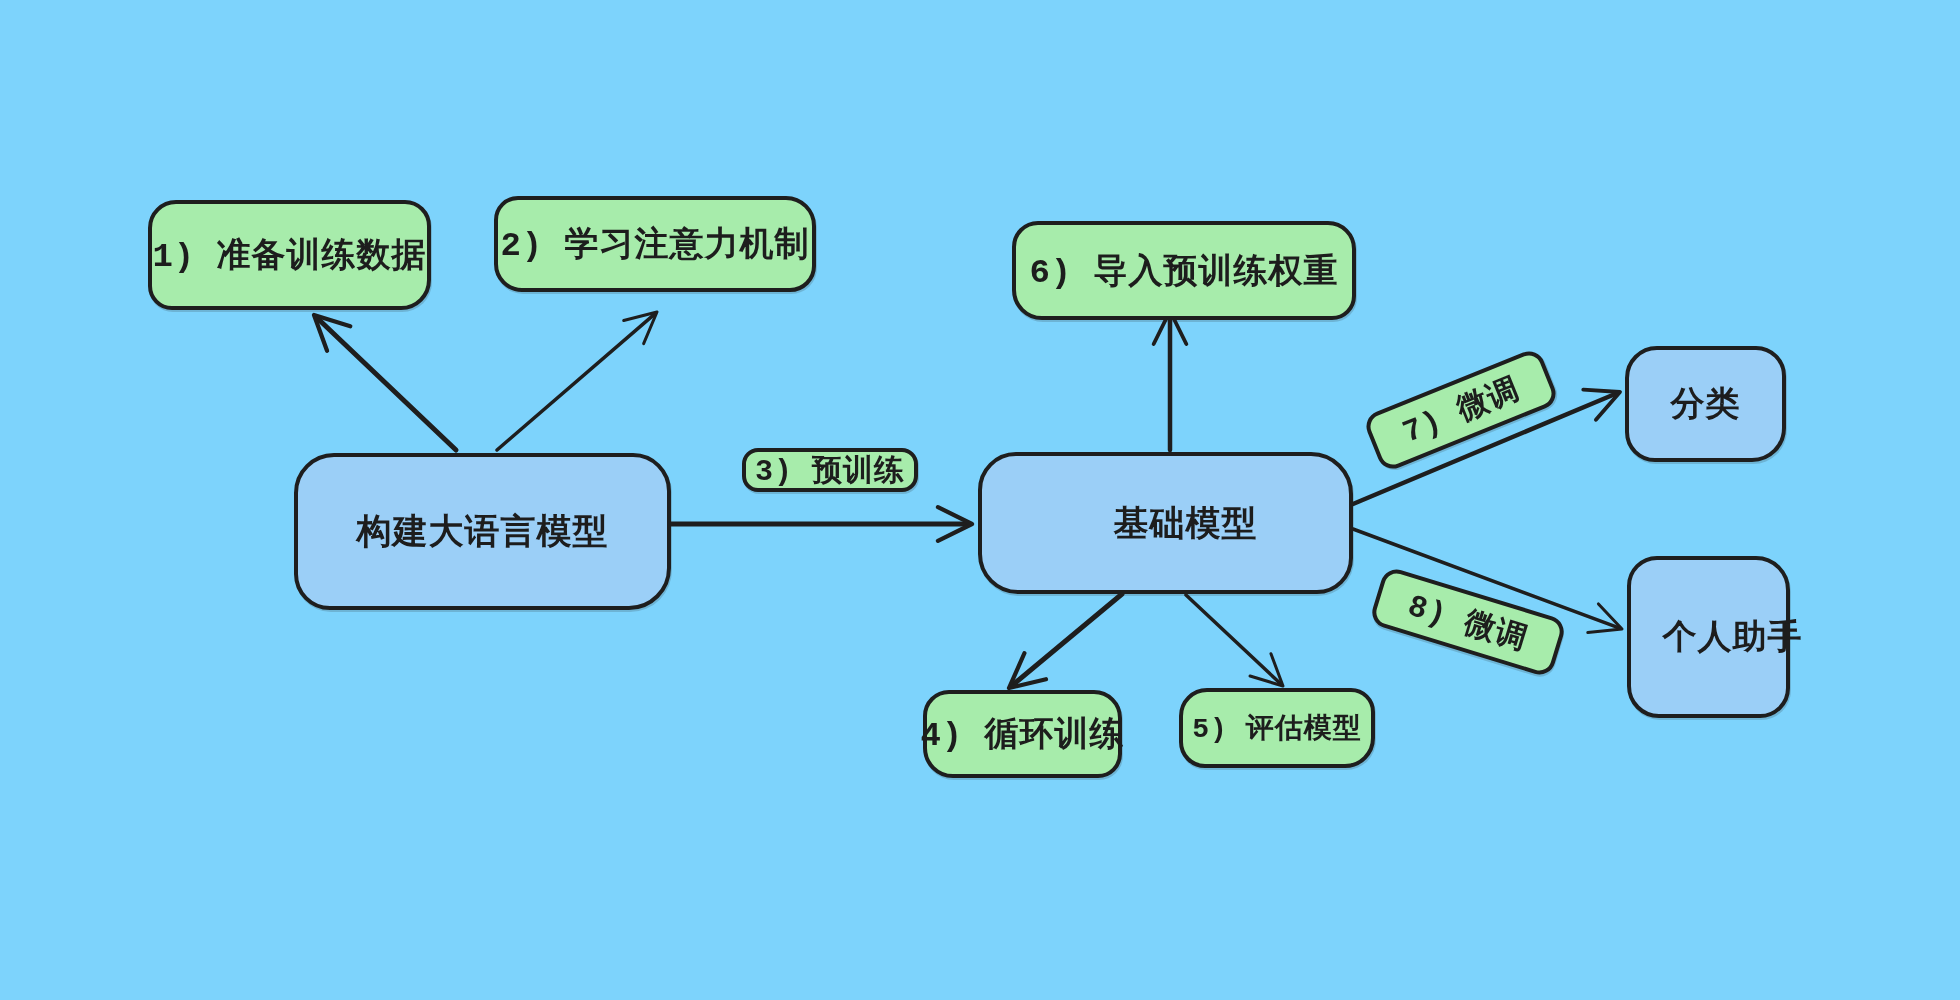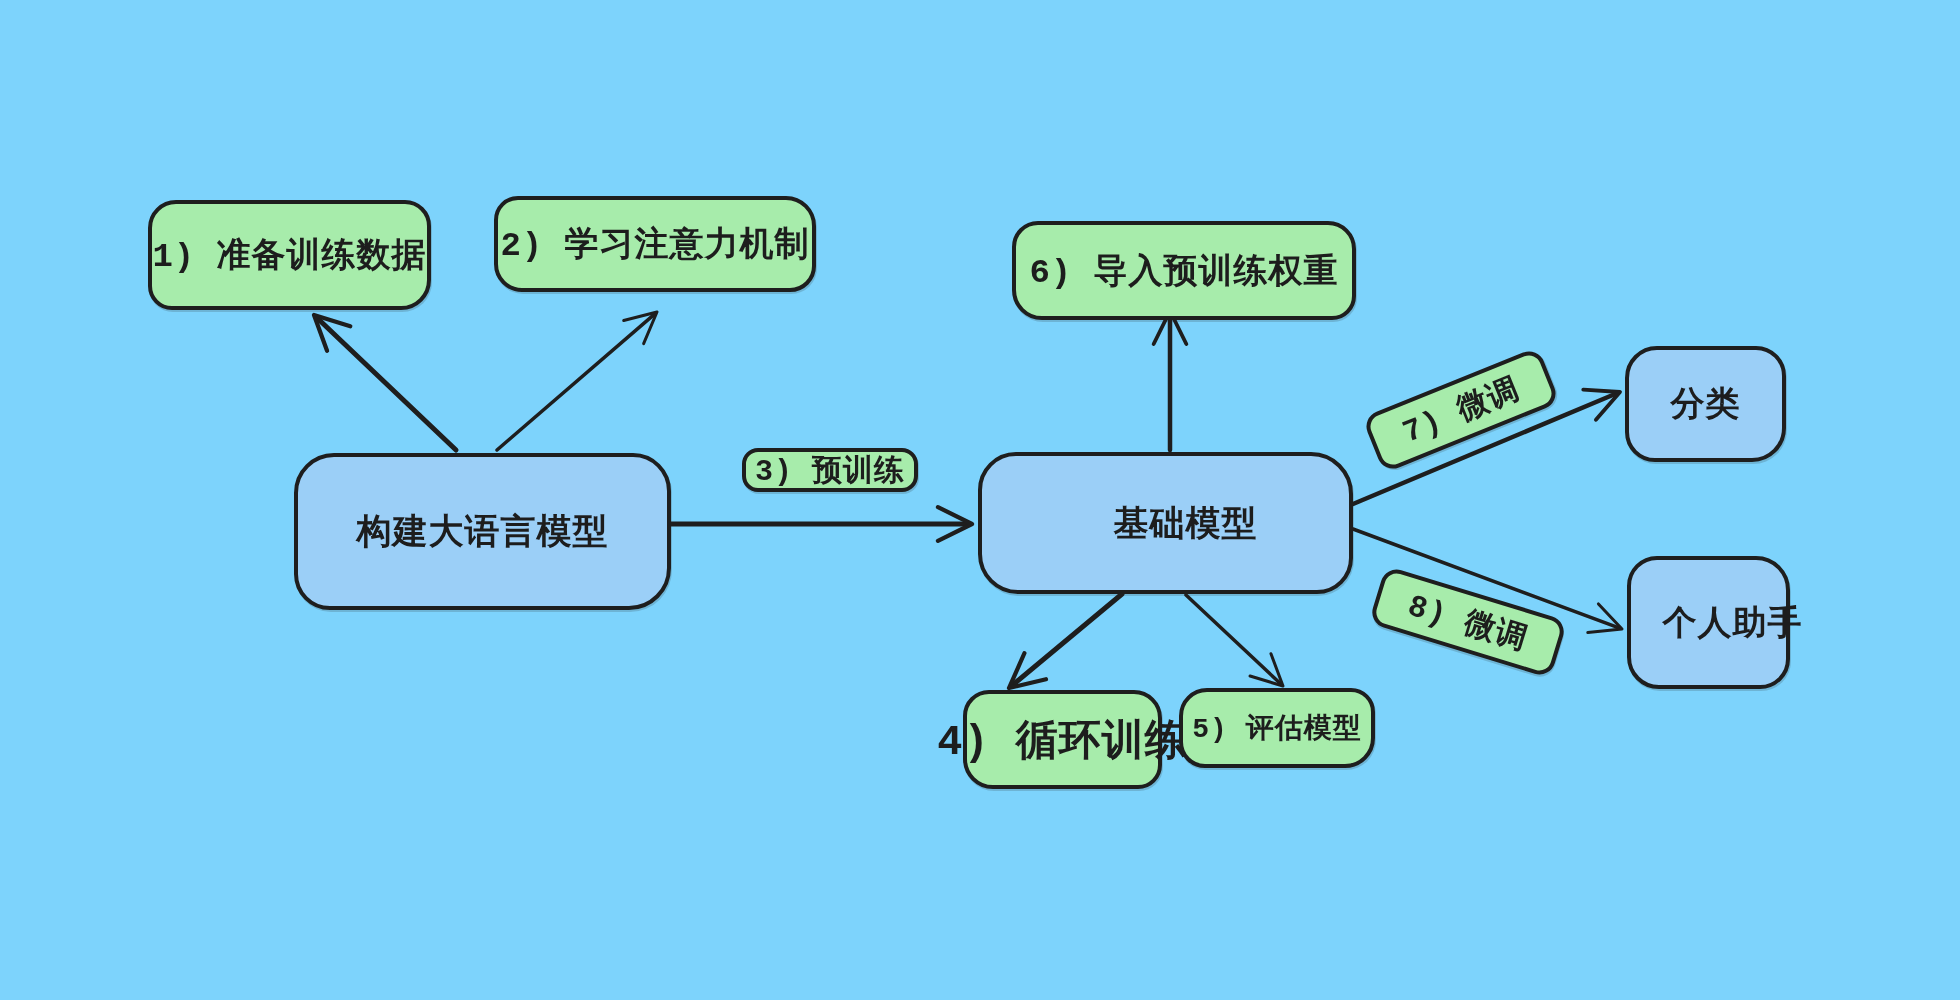--- a/index.html
+++ b/index.html
@@ -50,24 +50,24 @@
 
   
   #n-label3 { left: 742px;  top: 448px; width: 176px; height: 44px; border-radius: 16px; font-size: 30px; border-width: 4px; }
   #n-label7 { left: 1366px; top: 380px; width: 190px; height: 60px; border-radius: 16px; font-size: 31px; border-width: 4px;
               transform: rotate(-22deg); }
   #n-label8 { left: 1373px; top: 592px; width: 190px; height: 60px; border-radius: 16px; font-size: 31px; border-width: 4px;
               transform: rotate(17deg); }
 
   
   #n-class  { left: 1625px; top: 322px; width: 161px; height: 116px; border-radius: 32px 30px 34px 30px; font-size: 34px; margin-top: 24px; }
-  #n-assist { left: 1627px; top: 556px; width: 163px; height: 133px; border-radius: 30px 34px 30px 32px; font-size: 34px; padding-left: 48px; }
+  #n-assist { left: 1627px; top: 556px; width: 163px; height: 162px; border-radius: 30px 34px 30px 32px; font-size: 34px; padding-left: 48px; }
 
   
-  #n-step4 { left: 923px;  top: 690px; width: 199px; height: 99px; border-radius: 26px 28px 24px 30px; font-size: 42px; margin-left: 40px; }
+  #n-step4 { left: 923px;  top: 690px; width: 199px; height: 88px; border-radius: 26px 28px 24px 30px; font-size: 34px; }
   #n-step5 { left: 1179px; top: 688px; width: 196px; height: 80px; border-radius: 28px 24px 30px 26px; font-size: 28px; }
 </style>
 </head>
 <body>
 
 <div class="canvas">
 
   <svg id="arrow-layer" viewBox="0 0 1960 1000" xmlns="http://www.w3.org/2000/svg">
     <g>
         <line x1="456" y1="450" x2="316.8989781102523" y2="317.7560707386201" stroke="#1e1e1e" stroke-width="5" stroke-linecap="round"></line>

